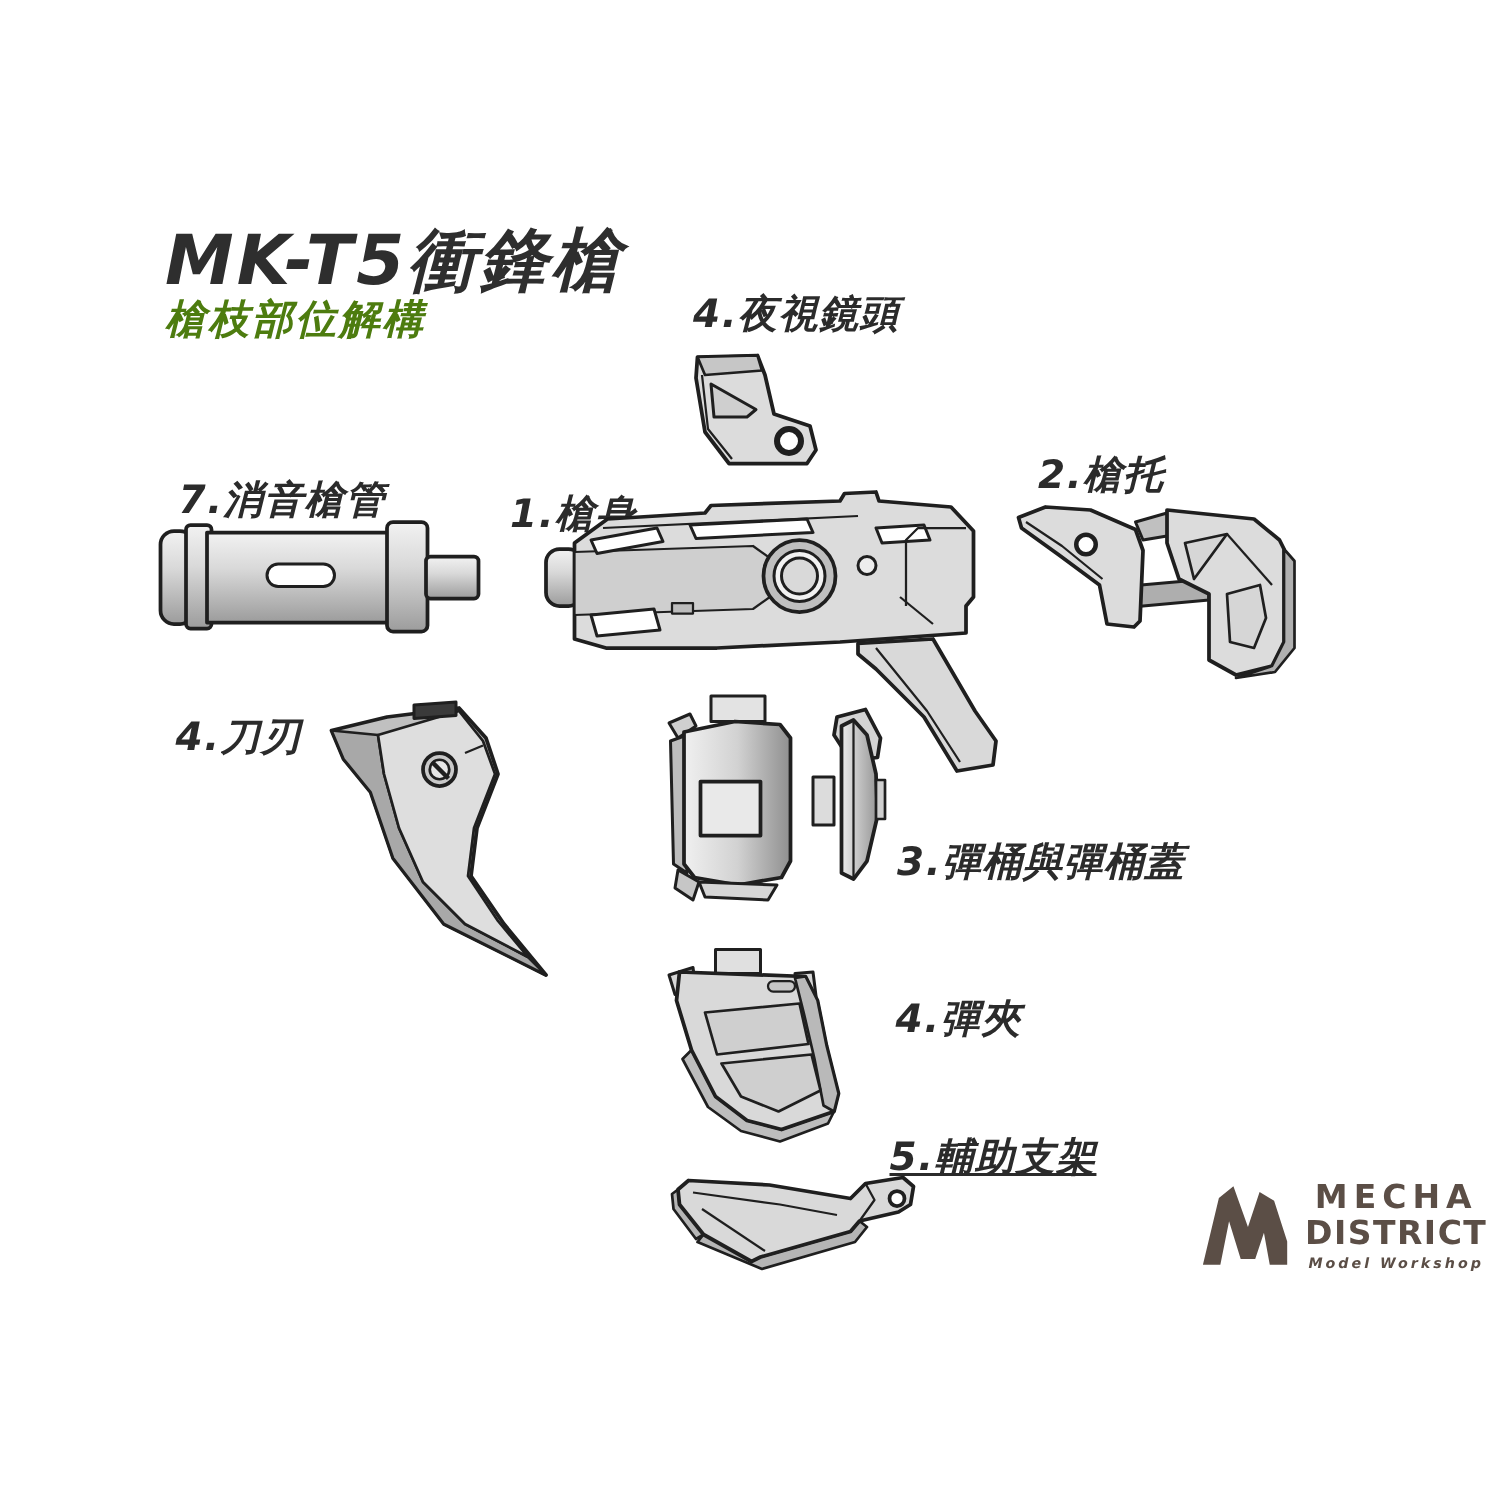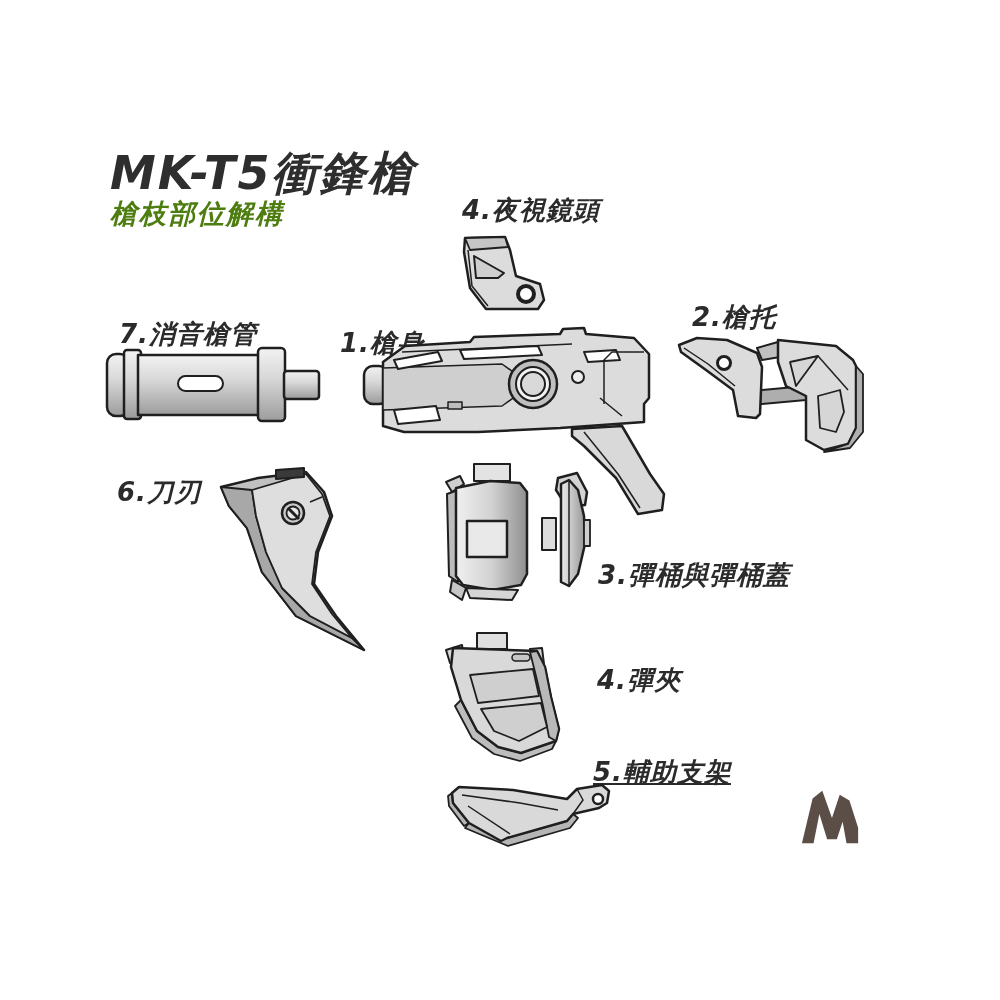--- a/index.html
+++ b/index.html
@@ -43,21 +43,21 @@
 
 <div id="canvas">
 
   <div class="title">MK-T5衝鋒槍</div>
   <div class="subtitle">槍枝部位解構</div>
 
   <div class="part-label" id="label-scope">4.夜視鏡頭</div>
   <div class="part-label" id="label-body">1.槍身</div>
   <div class="part-label" id="label-stock">2.槍托</div>
   <div class="part-label" id="label-barrel">7.消音槍管</div>
-  <div class="part-label" id="label-blade">6.刀刃</div>
+  <div class="part-label" id="label-blade">4.刀刃</div>
   <div class="part-label" id="label-drum">3.彈桶與彈桶蓋</div>
   <div class="part-label" id="label-magazine">4.彈夾</div>
   <div class="part-label" id="label-bracket">5.輔助支架</div>
 
   <svg id="diagram-svg" width="1000" height="1000" viewBox="0 0 1000 1000">
     <defs>
       <linearGradient id="gBarrel" x1="0" x2="0" y1="0" y2="1">
         <stop offset="0" stop-color="#f2f2f2"></stop>
           <stop offset="0.4" stop-color="#d9d9d9"></stop>
           <stop offset="1" stop-color="#9c9c9c"></stop>
@@ -176,15 +176,20 @@
       <path d="M462,795 L520,803 L558,810" fill="none" stroke-width="1.5"></path>
       <path d="M468,806 L510,834" fill="none" stroke-width="1.5"></path>
       <path d="M577,789 L583,800 L573,814" fill="none" stroke-width="1.5"></path>
     </g>
   </svg>
 
   <div class="logo">
     <svg class="logo-mark" width="62" height="58" viewBox="0 0 64 58">
       <path d="M2,56 L13,10 L23,2 L33,30 L41,6 L51,12 L60,40 L60,56 L48,56 L44,34 L38,52 L28,52 L20,26 L14,56 Z" fill="#5b4e46"></path>
     </svg>
+    <div class="logo-text">
+      <span class="logo-line1">MECHA</span>
+      <span class="logo-line2">DISTRICT</span>
+      <span class="logo-line3">Model Workshop</span>
+    </div>
   </div>
 
 </div>
 
 </body></html>

